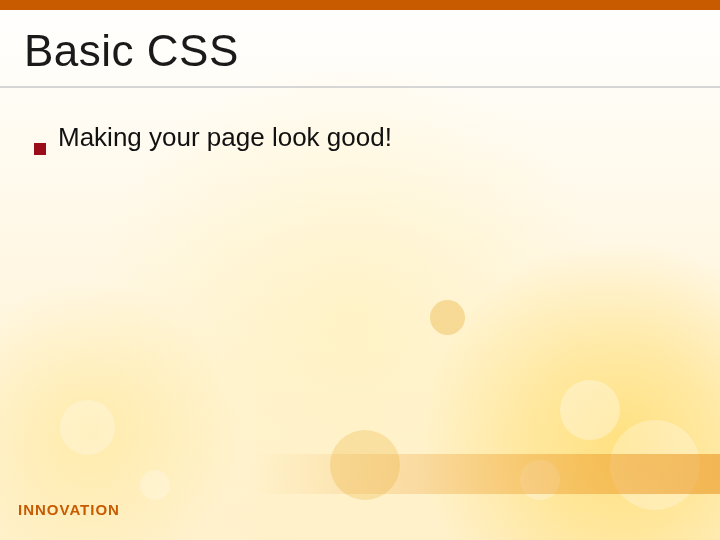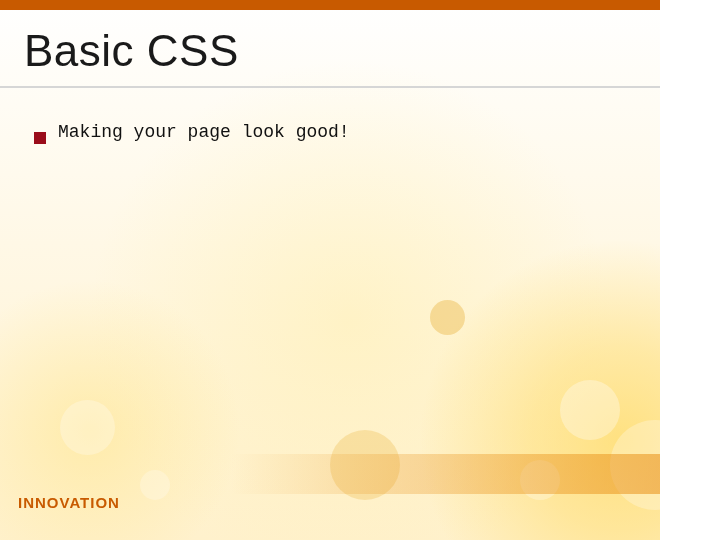--- a/index.html
+++ b/index.html
@@ -1,48 +1,48 @@
 <!DOCTYPE html>
 <html><head>
 <meta charset="utf-8">
 <style>
   * { margin: 0; padding: 0; box-sizing: border-box; }
   html, body { width: 720px; height: 540px; overflow: hidden; font-family: Arial, Helvetica, sans-serif; }
   .slide {
     position: relative;
-    width: 660px;
+    width: 720px;
     height: 540px;
     background:
       radial-gradient(circle at 620px 440px, rgba(255,210,60,0.55) 0px, rgba(255,210,60,0.35) 90px, rgba(255,255,255,0) 200px),
       radial-gradient(circle at 90px 430px, rgba(255,220,90,0.35) 0px, rgba(255,255,255,0) 150px),
       radial-gradient(circle at 350px 320px, rgba(255,235,150,0.35) 0px, rgba(255,255,255,0) 260px),
       linear-gradient(180deg, #ffffff 0%, #fff8e6 45%, #fff1cc 100%);
   }
   .dots {
     position: absolute; inset: 0; pointer-events: none;
   }
   .dots span {
     position: absolute; border-radius: 50%;
     background: rgba(255,255,255,0.55);
   }
   .topbar { height: 10px; background: #c85a00; }
   .title-wrap { padding: 16px 24px 10px 24px; border-bottom: 2px solid #d6d6d6; margin-bottom: 6px; }
   .title { font-size: 44px; font-weight: 400; color: #1a1a1a; letter-spacing: 0.5px; }
   .body { padding: 26px 34px 0 34px; }
-  .item { display: flex; align-items: flex-end; font-size: 18px; color: #111; line-height: 1.35; margin-bottom: 2px; font-family: Liberation Mono, monospace; }
+  .item { display: flex; align-items: flex-end; font-size: 26px; color: #111; line-height: 1.35; margin-bottom: 2px; }
   .bullet {
     flex: 0 0 auto;
     width: 12px; height: 12px;
     background: #9a0c1a;
     margin-top: 12px; margin-right: 12px;
   }
   .text { flex: 1 1 auto; }
   .link { color: #0a3aa5; text-decoration: underline; cursor: pointer; }
   .footer {
-    position: absolute; left: 0; right: 0; bottom: 15px;
+    position: absolute; left: 0; right: 0; bottom: 8px;
     padding: 10px 28px 14px 18px;
     display: flex; 
   }
   .brand {
     font-family: Arial, Helvetica, sans-serif;
     font-weight: 800; letter-spacing: 1px;
     font-size: 15px; color: #c85a00;
   }
   .slide::after{
     content:""; position:absolute; left:0; right:0; bottom:46px;

